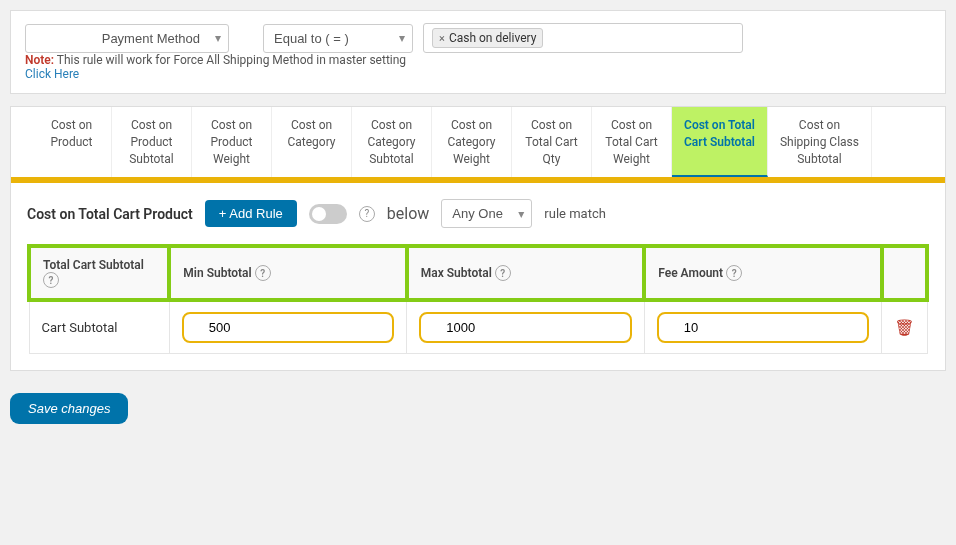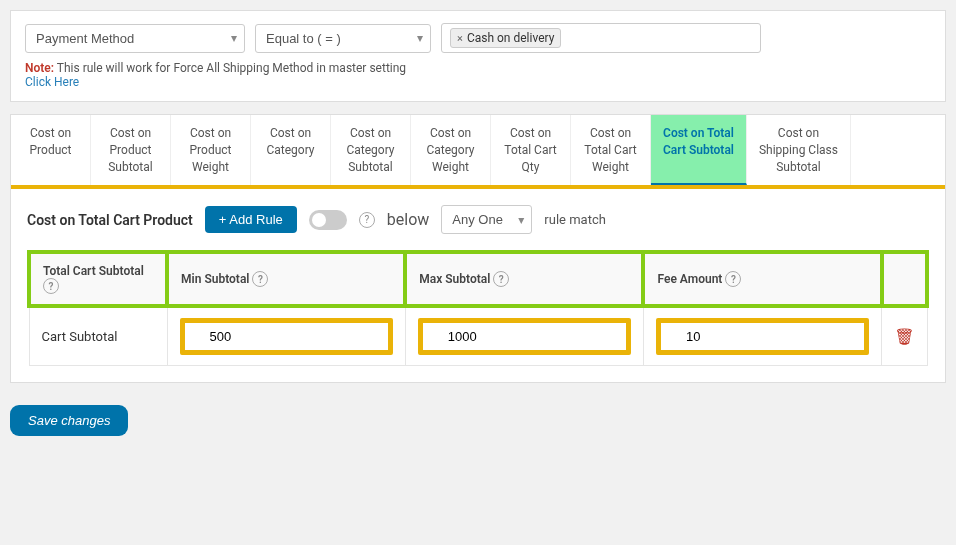--- a/index.html
+++ b/index.html
@@ -43,22 +43,22 @@
       content: '▾';
       position: absolute;
       right: 8px;
       top: 50%;
       transform: translateY(-50%);
       pointer-events: none;
       color: #888;
       font-size: 12px;
     }
 
-    #payment-method-select { width: 220px; }
-    #equal-to-select { width: 176px; }
+    #payment-method-select { width: 204px; text-align: right; }
+    #equal-to-select { width: 150px; margin-left: 24px; }
 
     .tag-input-wrapper {
       border: 1px solid #ccc;
       border-radius: 3px;
       padding: 4px 8px;
       min-width: 320px;
       background: #fff;
       display: flex;
       align-items: center;
       gap: 6px;
@@ -75,21 +75,20 @@
       gap: 4px;
     }
 
     .tag-x {
       cursor: pointer;
       color: #666;
       font-size: 11px;
     }
 
     .note-area {
-      margin-top: 8px;
       font-size: 12px;
       color: #555;
     }
 
     .note-area .note-label {
       color: #c0392b;
       font-weight: 600;
     }
 
     .note-area a {
@@ -149,42 +148,43 @@
       left: 24px;
       bottom: 3px;
       background: white;
       border-radius: 50%;
       transition: 0.3s;
     }
 
     
     .tabs-row {
       display: flex;
-      border-bottom: 4px solid #eab308;
+      border-bottom: 6px solid #eab308;
       overflow-x: auto;
+      padding-left: 21px;
     }
 
     .tab-item {
       padding: 10px 12px;
       font-size: 12px;
       color: #555;
       text-align: center;
       cursor: pointer;
       border-right: 1px solid #eee;
       white-space: nowrap;
       min-width: 80px;
       line-height: 1.4;
       flex-shrink: 0;
     }
 
     .tab-item.active {
       color: #0073aa;
       border-bottom: 2px solid #0073aa;
       font-weight: 600;
-      background: #86efac;
+      background: #bef264;
     }
 
     
     .content-area {
       padding: 16px;
     }
 
     .cost-header-row {
       display: flex;
       align-items: center;
@@ -294,22 +294,22 @@
 
     .data-table td {
       border: 1px solid #e5e5e5;
       padding: 10px 12px;
       font-size: 13px;
       vertical-align: middle;
     }
 
     .data-table input[type="text"] {
       width: 100%;
-      border: 5px solid #eab308;
-      border-radius: 2px;
+      border: 2px solid #eab308;
+      border-radius: 8px;
       padding: 6px 25px;
       font-size: 13px;
     }
 
     .delete-icon {
       color: #c0392b;
       cursor: pointer;
       font-size: 16px;
     }
 

